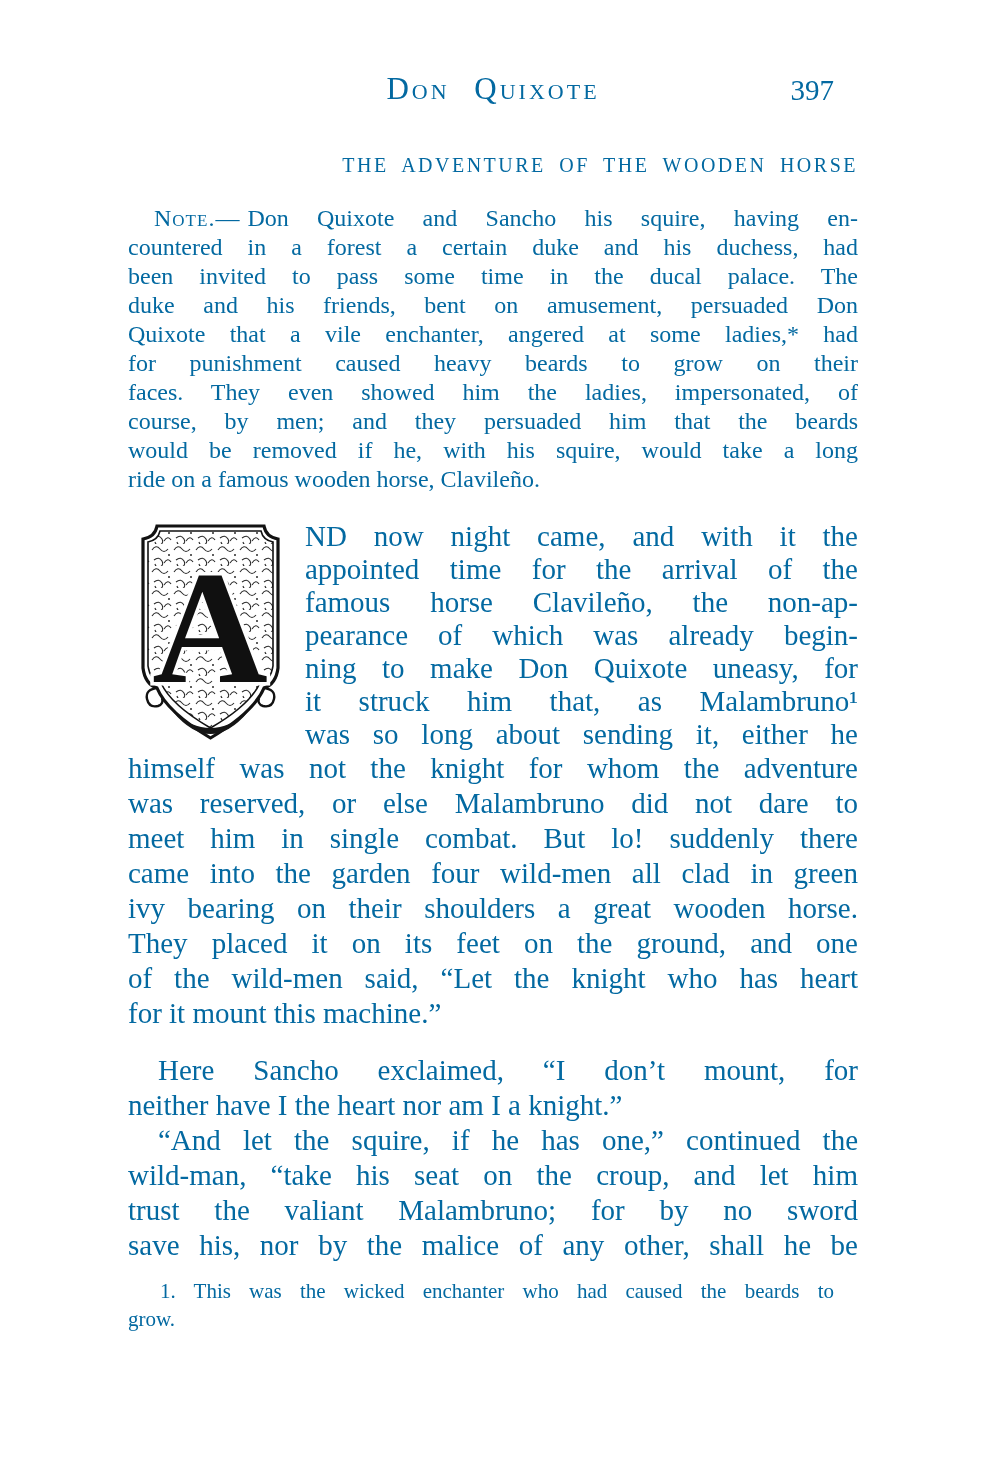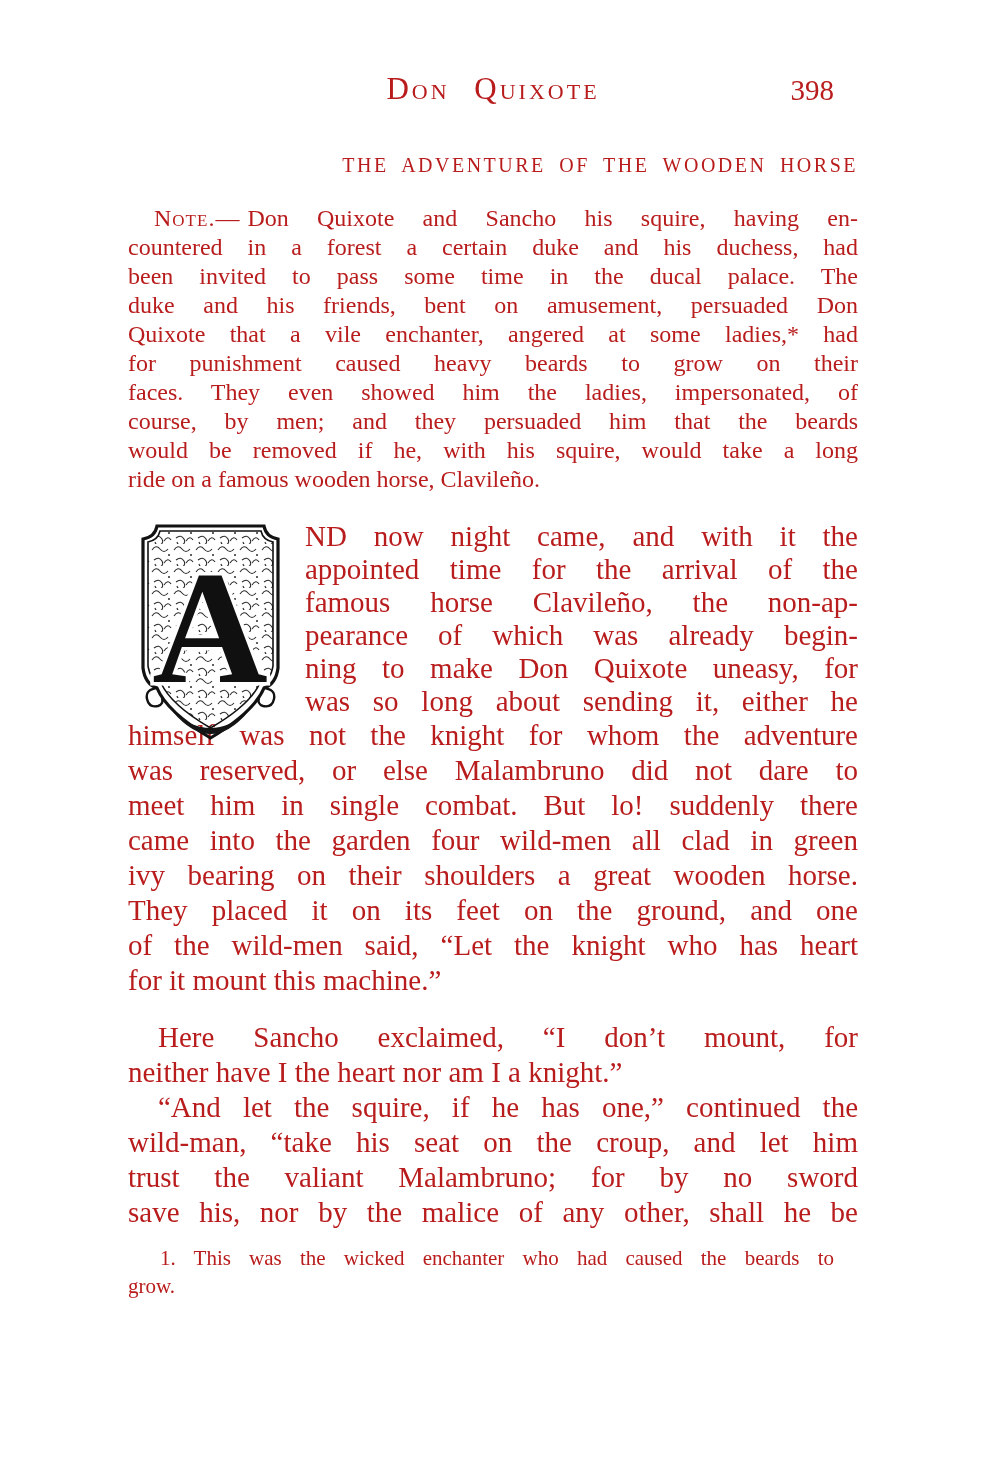--- a/index.html
+++ b/index.html
@@ -1,21 +1,21 @@
 <!DOCTYPE html>
 <html><head>
 <meta charset="utf-8">
 <style>
   html,body{margin:0;padding:0;background:#e8e8e8;}
   .page{
     position:relative;
     width:1000px;height:1474px;
     background:#ffffff;
     font-family:"Liberation Serif", serif;
-    color:#b91c1c;
+    color:#0369a1;
     overflow:hidden;
   }
   .column{position:absolute;left:128px;top:72px;width:730px;}
 
   
   .header{position:relative;height:36px;}
   .running-title{
     text-align:center;
     font-variant:small-caps;
     font-size:31px;line-height:34px;
@@ -74,21 +74,21 @@
   }
 </style>
 </head>
 <body>
 
 <div class="page">
   <div class="column">
 
     <div class="header">
       <div class="running-title">Don Quixote</div>
-      <div class="pagenum">398</div>
+      <div class="pagenum">397</div>
     </div>
 
     <div class="section-title">THE ADVENTURE OF THE WOODEN HORSE</div>
 
     <div class="note">
       <div class="nline first">
         <span class="note-label">Note.—</span><span>Don Quixote and Sancho his squire, having en-</span>
       </div>
       <div class="nline">countered in a forest a certain duke and his duchess, had</div>
       <div class="nline">been invited to pass some time in the ducal palace. The</div>
@@ -121,20 +121,21 @@
           <path d="M45 190 Q82.5 222 120 190 Q82.5 234 45 190 Z" fill="#151515" stroke="none"></path>
           <text class="dc-letter" x="82" y="160" text-anchor="middle">A</text>
         </svg>
       </div>
 
       <div class="bline ind">ND now night came, and with it the</div>
       <div class="bline ind">appointed time for the arrival of the</div>
       <div class="bline ind">famous horse Clavileño, the non-ap-</div>
       <div class="bline ind">pearance of which was already begin-</div>
       <div class="bline ind">ning to make Don Quixote uneasy, for</div>
+      <div class="bline ind">it struck him that, as Malambruno¹</div>
       <div class="bline ind">was so long about sending it, either he</div>
 
       <div class="bline full">himself was not the knight for whom the adventure</div>
       <div class="bline full">was reserved, or else Malambruno did not dare to</div>
       <div class="bline full">meet him in single combat. But lo! suddenly there</div>
       <div class="bline full">came into the garden four wild-men all clad in green</div>
       <div class="bline full">ivy bearing on their shoulders a great wooden horse.</div>
       <div class="bline full">They placed it on its feet on the ground, and one</div>
       <div class="bline full">of the wild-men said, “Let the knight who has heart</div>
       <div class="bline full lastline">for it mount this machine.”</div>

